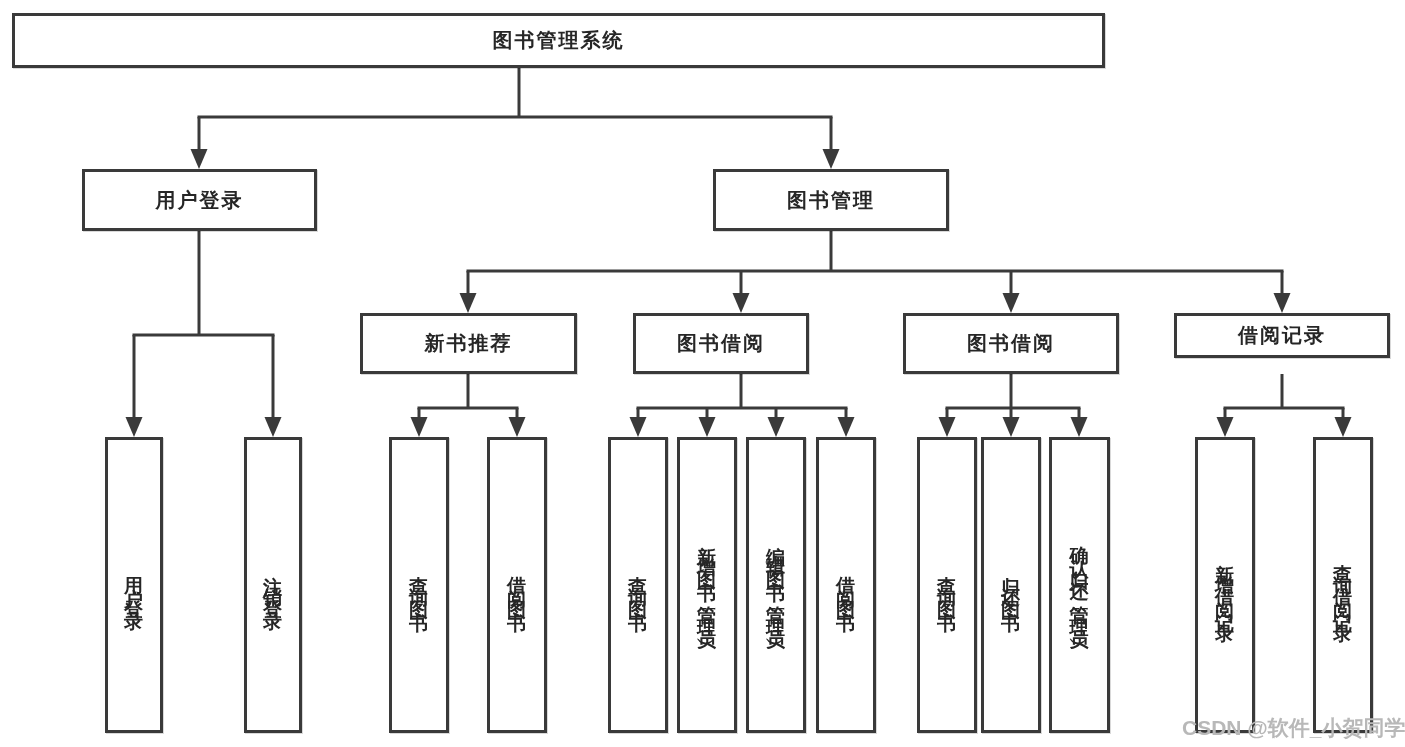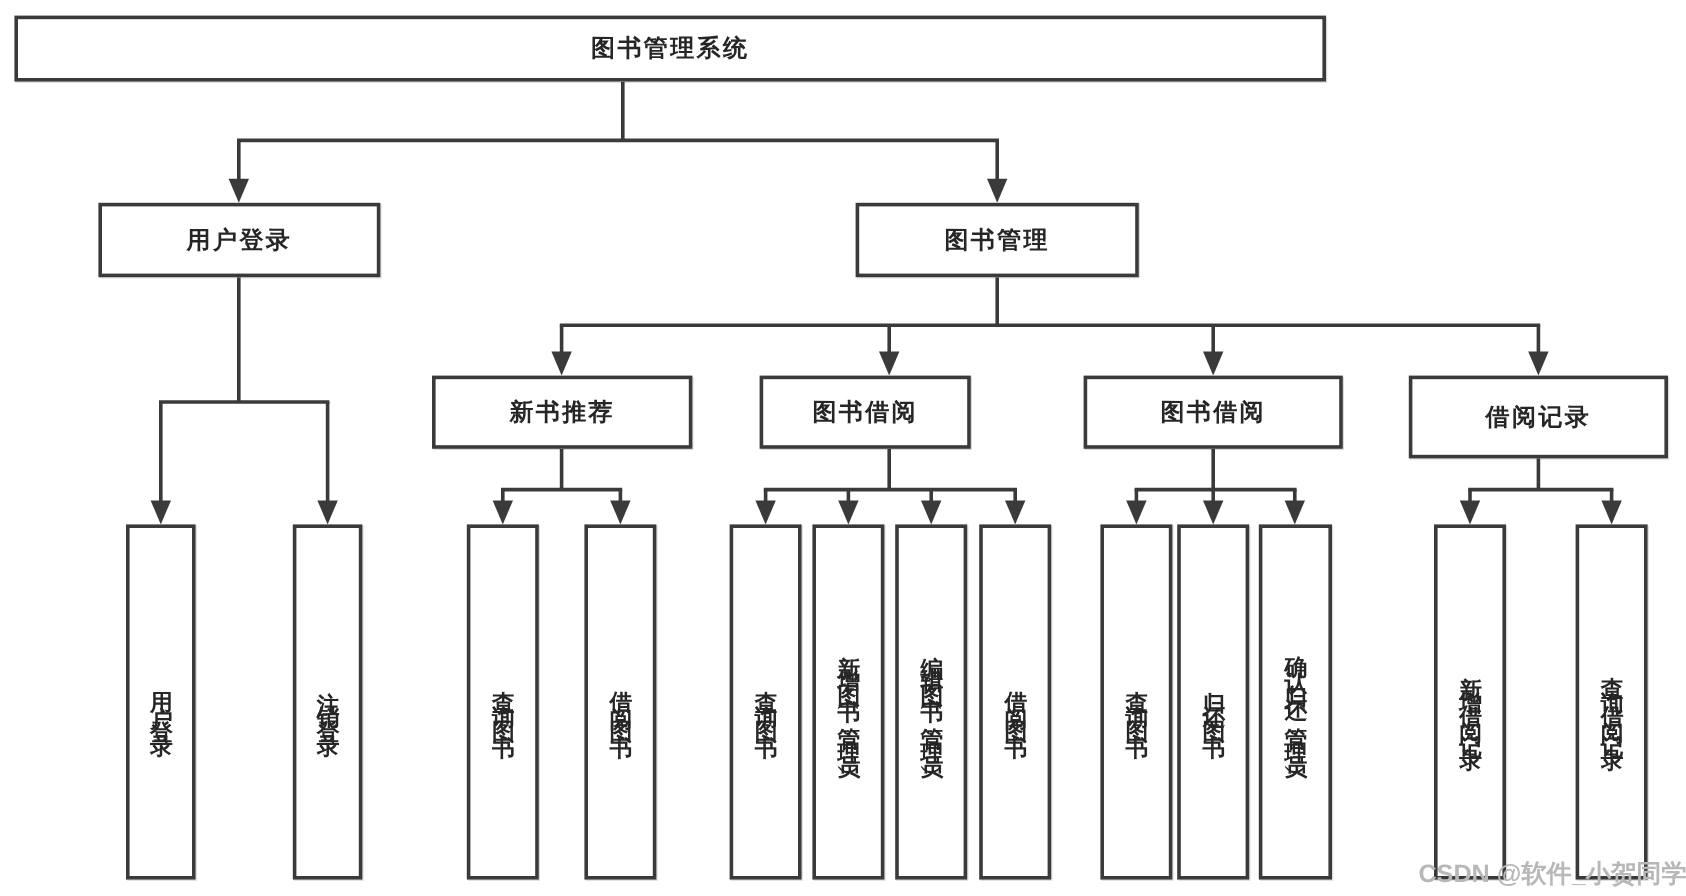--- a/index.html
+++ b/index.html
@@ -111,21 +111,21 @@
     </svg>
 
   <div class="node" style="left:12px; top:13px; width:1093px; height:55px;">图书管理系统</div>
 
   <div class="node" style="left:82px; top:169px; width:235px; height:62px;">用户登录</div>
   <div class="node" style="left:713px; top:169px; width:236px; height:62px;">图书管理</div>
 
   <div class="node" style="left:360px; top:313px; width:217px; height:61px;">新书推荐</div>
   <div class="node" style="left:633px; top:313px; width:176px; height:61px;">图书借阅</div>
   <div class="node" style="left:903px; top:313px; width:216px; height:61px;">图书借阅</div>
-  <div class="node" style="left:1174px; top:313px; width:216px; height:69px;">借阅记录</div>
+  <div class="node" style="left:1174px; top:313px; width:216px; height:45px;">借阅记录</div>
 
   <div class="node leaf" style="left:105px; top:437px; width:58px; height:296px;">用户登录</div>
   <div class="node leaf" style="left:244px; top:437px; width:58px; height:296px;">注销登录</div>
 
   <div class="node leaf" style="left:389px; top:437px; width:60px; height:296px;">查询图书</div>
   <div class="node leaf" style="left:487px; top:437px; width:60px; height:296px;">借阅图书</div>
 
   <div class="node leaf" style="left:608px; top:437px; width:60px; height:296px;">查询图书</div>
   <div class="node leaf" style="left:677px; top:437px; width:60px; height:296px;">新增图书（管理员）</div>
   <div class="node leaf" style="left:746px; top:437px; width:60px; height:296px;">编辑图书（管理员）</div>

